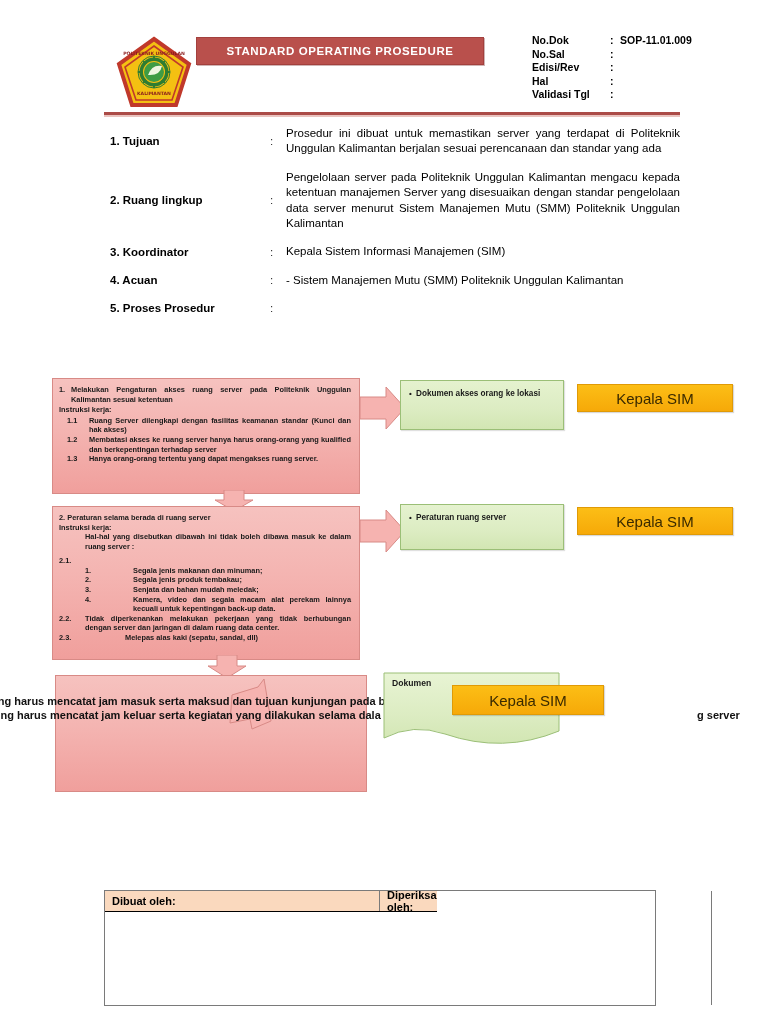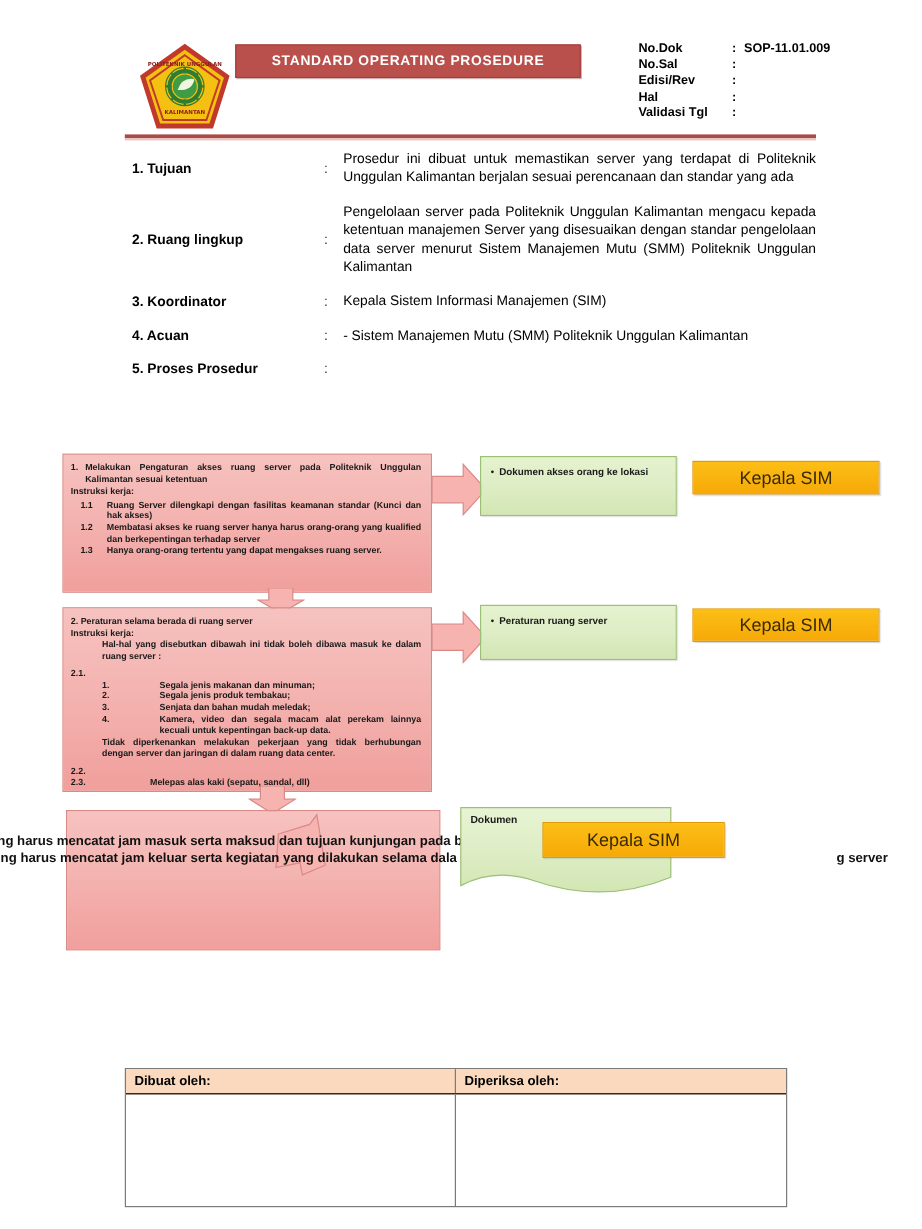--- a/index.html
+++ b/index.html
@@ -117,21 +117,21 @@
   }
 
   
   .docshape{position:absolute;}
 
   
   .sigtable{
     position:absolute;left:104px;top:890px;width:552px;height:116px;
     border:1px solid #7a7a7a;
     box-sizing:border-box;
-    display:flex;flex-direction:column;
+    display:flex;flex-direction:row;
     background:#fff;
   }
   .sig-head{display:flex;height:20px;background:#fad9be;border-bottom:1px solid #000;}
   .sig-head .c{
     flex:1;display:flex;align-items:center;
     font-size:11px;font-weight:bold;padding-left:7px;
     box-sizing:border-box;
   }
   .sig-head .c.first{border-right:1px solid #7a7a7a;flex:0 0 275px;}
   .sig-body{display:flex;flex:1;}
@@ -311,21 +311,21 @@
         </div>
         <div class="li">
           <span class="mk" style="flex:0 0 48px;padding-left:26px;">3.</span>
           <span class="tx" style="text-align:left;">Senjata dan bahan mudah meledak;</span>
         </div>
         <div class="li">
           <span class="mk" style="flex:0 0 48px;padding-left:26px;">4.</span>
           <span class="tx">Kamera, video dan segala macam alat perekam lainnya kecuali untuk kepentingan back-up data.</span>
         </div>
         <div class="li">
-          <span class="mk" style="flex:0 0 26px;margin-top:24px;">2.2.</span>
+          <span class="mk" style="flex:0 0 26px;">2.2.</span>
           <span class="tx">Tidak diperkenankan melakukan pekerjaan yang tidak berhubungan dengan server dan jaringan di dalam ruang data center.</span>
         </div>
         <div class="li">
           <span class="mk" style="flex:0 0 26px;">2.3.</span>
           <span class="tx" style="text-align:left;margin-left:40px;">Melepas alas kaki (sepatu, sandal, dll)</span>
         </div>
       </div>
     </div>
 
     <div class="arr-right" style="left:360px;top:136px;">

